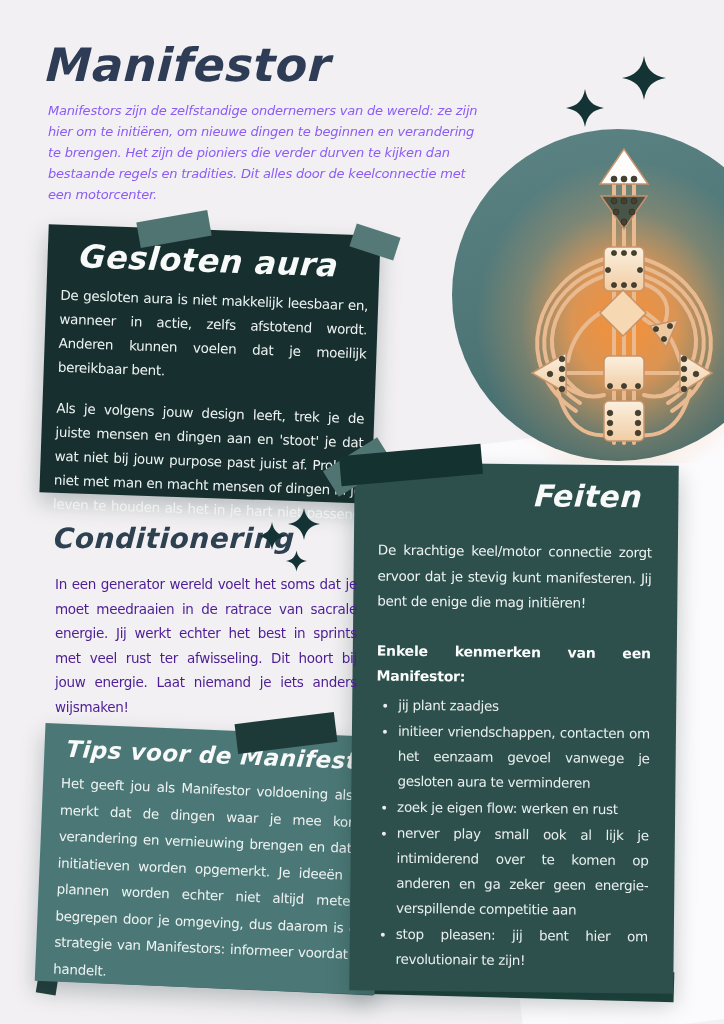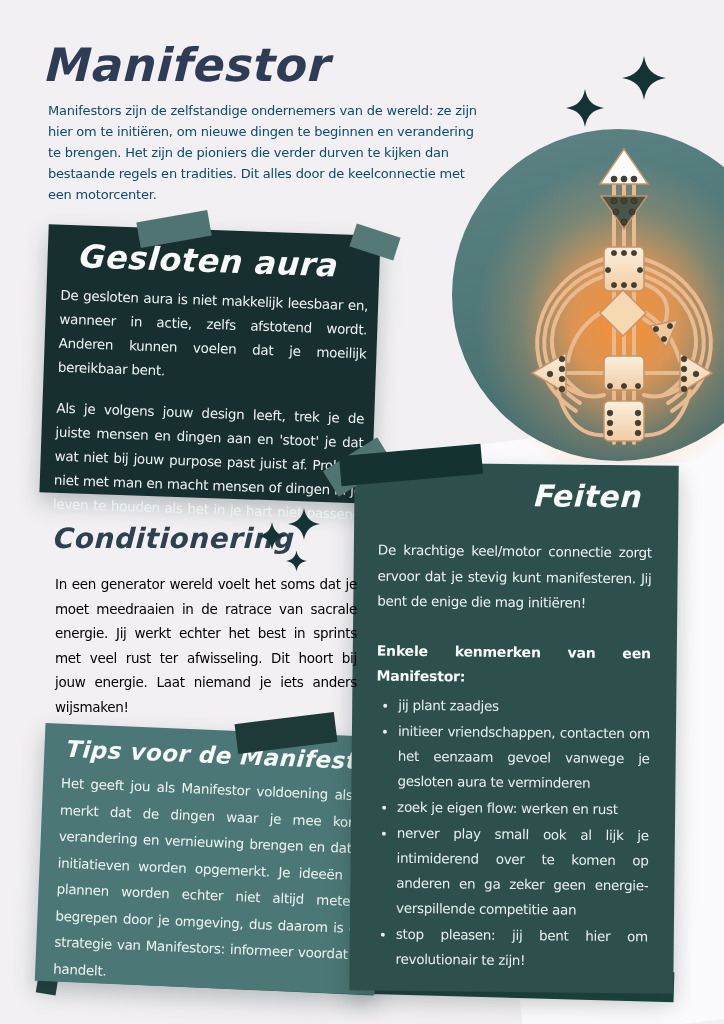--- a/index.html
+++ b/index.html
@@ -9,21 +9,21 @@
     font-family:"DejaVu Sans",sans-serif;
   }
   .script{font-style:italic;font-weight:700;letter-spacing:.5px;}
   
   #page-title{
     position:absolute;left:46px;top:38px;font-size:46px;color:#2e3d55;
     transform:skewX(-3deg);white-space:nowrap;
   }
   #intro{
     position:absolute;left:48px;top:100px;width:442px;
-    font-size:13px;letter-spacing:-.2px;line-height:21px;color:#0c4a6e;
+    font-size:13px;letter-spacing:-.2px;line-height:21px;color:#8b5cf6;font-style:italic;
   }
   
   .sparkle{position:absolute;}
   
   #white-sheet{
     position:absolute;left:452px;top:448px;width:480px;height:600px;
     background:#fbfafc;transform:rotate(-7deg);transform-origin:0 0;
   }
   
   #circle{
@@ -42,21 +42,21 @@
   #card-gesloten .card-heading{margin:2px 0 8px 18px;font-size:32px;}
   #card-gesloten p{line-height:24px;}
   #card-gesloten p + p{margin-top:17px;}
   
   #cond-heading{
     position:absolute;left:54px;top:522px;font-size:28px;color:#2e4150;
     transform:skewX(-3deg);white-space:nowrap;
   }
   #cond-paragraph{
     position:absolute;left:55px;top:572px;width:302px;
-    font-size:13.5px;letter-spacing:-.3px;line-height:24.5px;color:#000000;text-align:justify;
+    font-size:13.5px;letter-spacing:-.3px;line-height:24.5px;color:#4c1d95;text-align:justify;
   }
   #card-tips{
     left:40px;top:730px;width:340px;height:258px;background:#4b7876;
     transform:rotate(2.4deg);padding:10px 12px 0 18px;box-sizing:border-box;overflow:hidden;
   }
   #card-tips .card-heading{font-size:23px;margin:2px 0 8px 4px;}
   #card-tips p{line-height:26.5px;}
   #card-feiten{
     left:352px;top:464px;width:324px;height:528px;background:#2d504d;
     transform:rotate(.6deg);padding:12px 26px 0 24px;box-sizing:border-box;overflow:hidden;

